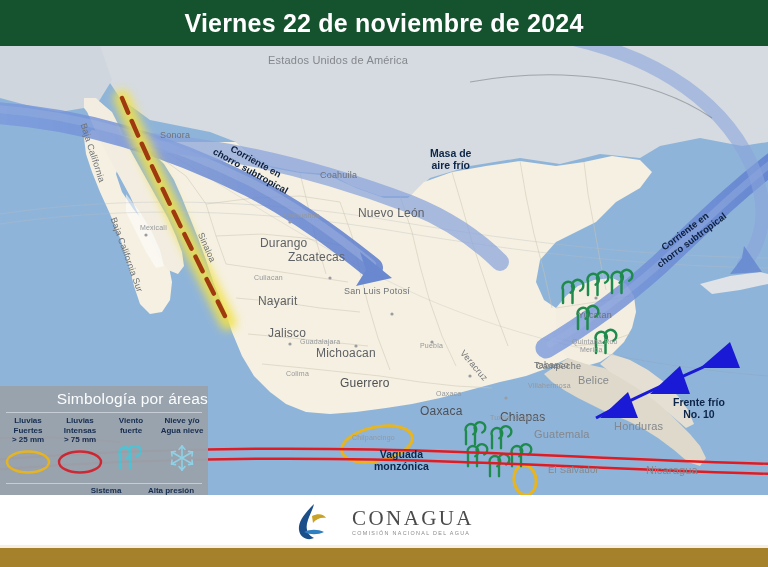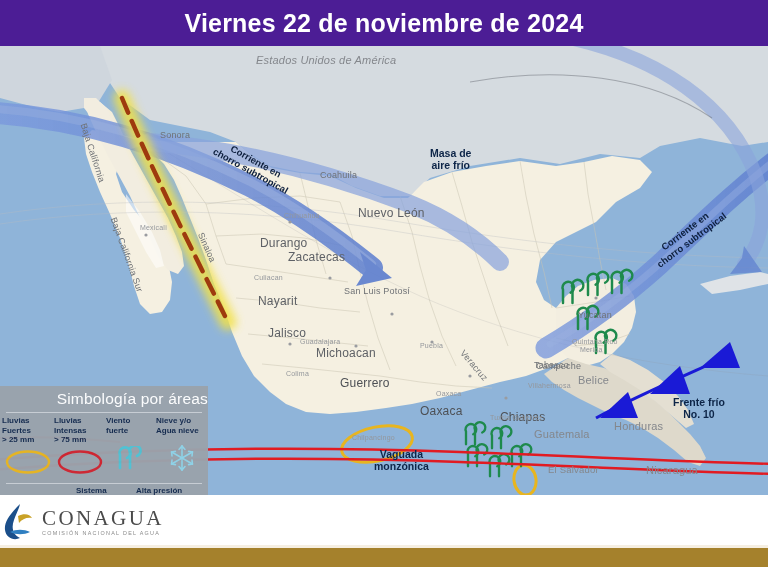--- a/index.html
+++ b/index.html
@@ -1,20 +1,20 @@
 <!DOCTYPE html>
 <html><head>
 <meta charset="utf-8">
 <style>
   html,body{margin:0;padding:0;background:#fff;}
   body{width:768px;height:567px;overflow:hidden;font-family:"Liberation Sans",sans-serif;}
   #page{position:relative;width:768px;height:567px;overflow:hidden;background:#fff;}
 
   
-  .header{position:absolute;left:0;top:0;width:768px;height:46px;background:#4c1d95;}
+  .header{position:absolute;left:0;top:0;width:768px;height:46px;background:#14532d;}
   .header-title{position:absolute;left:0;top:0;width:768px;height:46px;line-height:46px;
     text-align:center;color:#ffffff;font-size:25px;font-weight:bold;letter-spacing:.2px;}
 
   
   .map{position:absolute;left:0;top:46px;width:768px;height:449px;overflow:hidden;
        background:#8fb4d9;}
   .map svg{position:absolute;left:0;top:0;}
 
   
   .lbl{position:absolute;color:#6f7276;font-size:9px;white-space:nowrap;
@@ -29,28 +29,28 @@
 
   .jetlabel{position:absolute;color:#0d1f3d;font-weight:bold;font-size:9.5px;
             line-height:11px;white-space:nowrap;transform-origin:0 0;}
 
   
   .legend{position:absolute;left:0;top:340px;width:208px;height:155px;
           background:#9aa3ac;opacity:.97;}
   .legend-title{position:absolute;left:0;top:4px;width:208px;text-align:right;
      color:#ffffff;font-size:15.5px;font-weight:normal;letter-spacing:.2px;}
   .legend-rule{position:absolute;left:6px;width:196px;height:1px;background:#c9ced4;}
-  .lg-cell{position:absolute;}
+  .lg-cell{position:absolute;text-align:center;}
   .lg-cap{color:#12284c;font-size:8px;font-weight:bold;line-height:9.5px;}
   .lg-art{position:relative;margin-top:2px;height:34px;}
 
   
   .footer{position:absolute;left:0;top:495px;width:768px;height:53px;background:#ffffff;}
   .logo-wrap{position:absolute;left:0;top:0;width:768px;height:53px;
-     display:flex;align-items:center;justify-content:flex-start;gap:8px;}
+     display:flex;align-items:center;justify-content:center;gap:24px;}
   .logo-name{color:#4a4a4a;font-size:21px;font-weight:normal;letter-spacing:2.4px;
      font-family:"Liberation Serif",serif;line-height:20px;}
   .logo-sub{color:#8a8a8a;font-size:5.4px;letter-spacing:1.3px;
      font-family:"Liberation Sans",sans-serif;margin-top:2px;}
   .goldbar{position:absolute;left:0;top:548px;width:768px;height:19px;background:#a5812c;}
   .goldline{position:absolute;left:0;top:545px;width:768px;height:3px;background:#f6efe2;}
 </style>
 </head>
 <body>
 
@@ -241,21 +241,21 @@
           <circle cx="392" cy="268" r="1.6"></circle>
         <circle cx="356" cy="300" r="1.6"></circle>
           <circle cx="470" cy="330" r="1.6"></circle>
         <circle cx="290" cy="298" r="1.6"></circle>
           <circle cx="432" cy="296" r="1.6"></circle>
         <circle cx="596" cy="252" r="1.6"></circle>
           <circle cx="506" cy="352" r="1.6"></circle>
       </g>
     </svg>
 
-    <div class="lbl country" style="left:256px;top:8px;font-style:italic;">Estados Unidos de América</div>
+    <div class="lbl country" style="left:268px;top:8px;">Estados Unidos de América</div>
 
     <div class="lbl rot" style="left:88px;top:76px;transform:rotate(72deg);">Baja California</div>
     <div class="lbl rot" style="left:118px;top:170px;transform:rotate(70deg);">Baja California Sur</div>
     <div class="lbl" style="left:160px;top:84px;">Sonora</div>
     <div class="lbl rot" style="left:205px;top:185px;transform:rotate(66deg);">Sinaloa</div>
     <div class="lbl big" style="left:260px;top:178px;margin-top:12px;">Durango</div>
     <div class="lbl big" style="left:288px;top:204px;text-align:right;">Zacatecas</div>
     <div class="lbl big" style="left:358px;top:162px;line-height:11px;"><span>Nuevo León</span></div>
     <div class="lbl" style="left:320px;top:124px;">Coahuila</div>
     <div class="lbl" style="left:344px;top:240px;line-height:10px;">San Luis Potosí</div>

